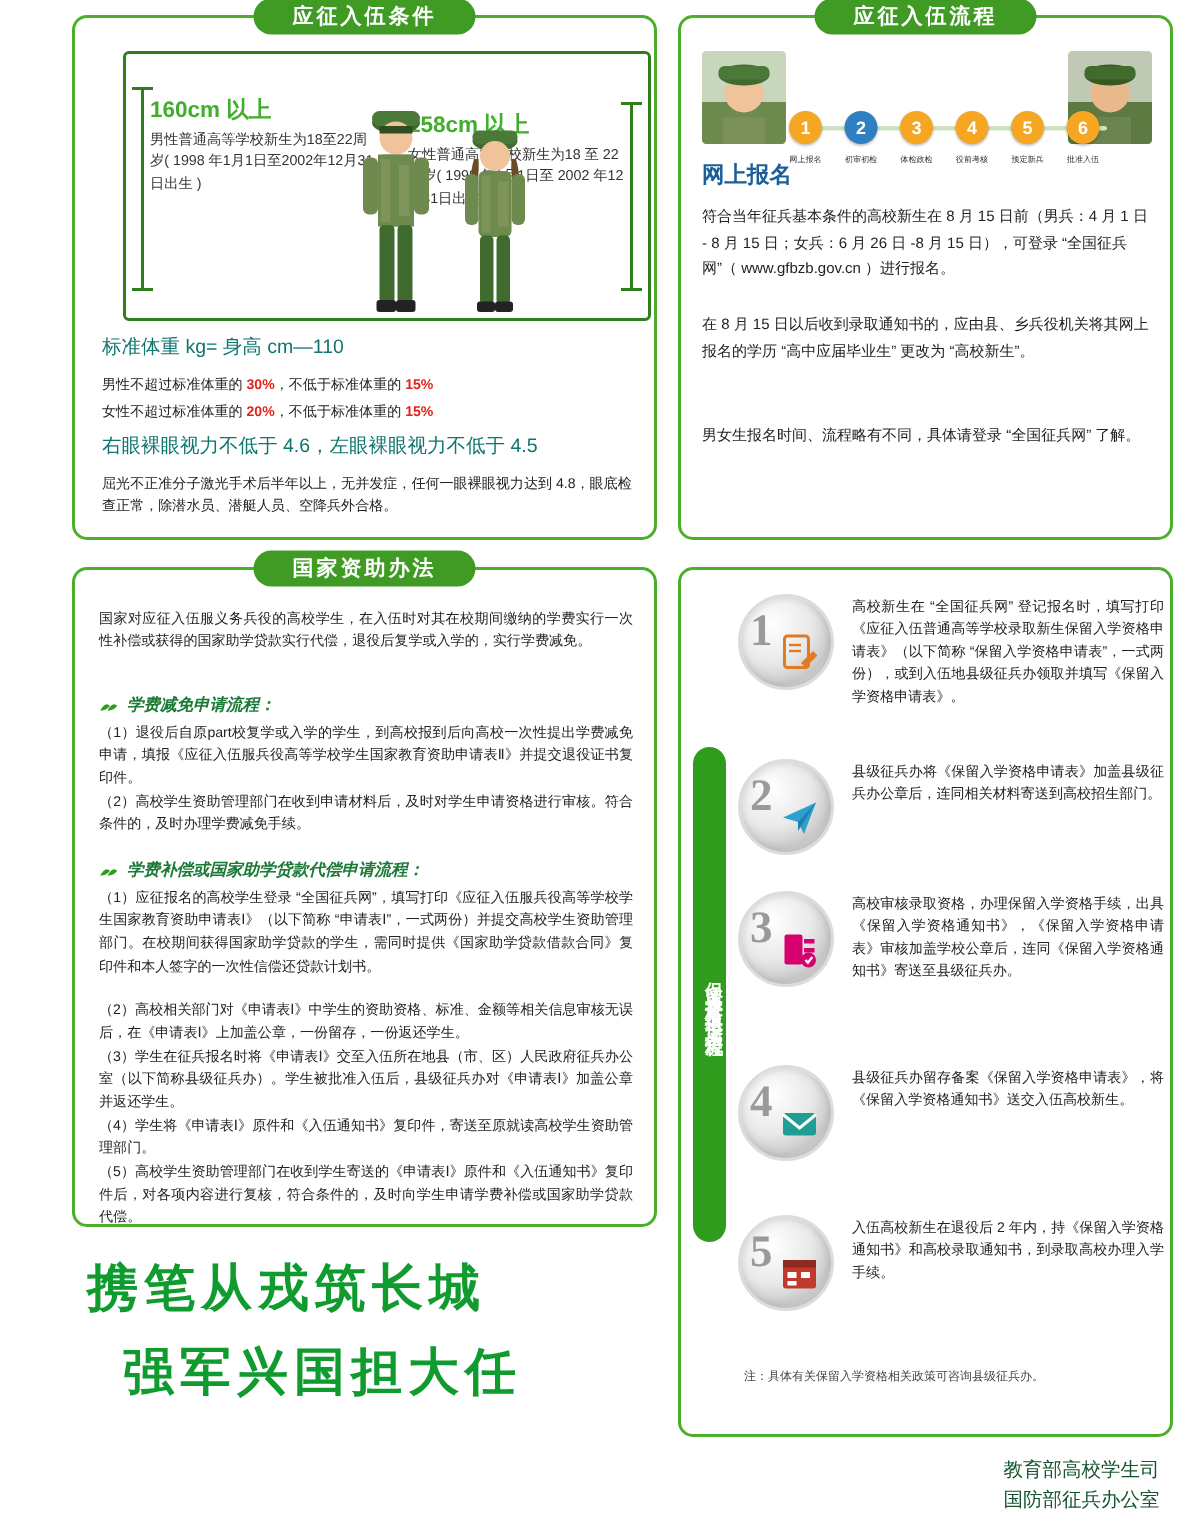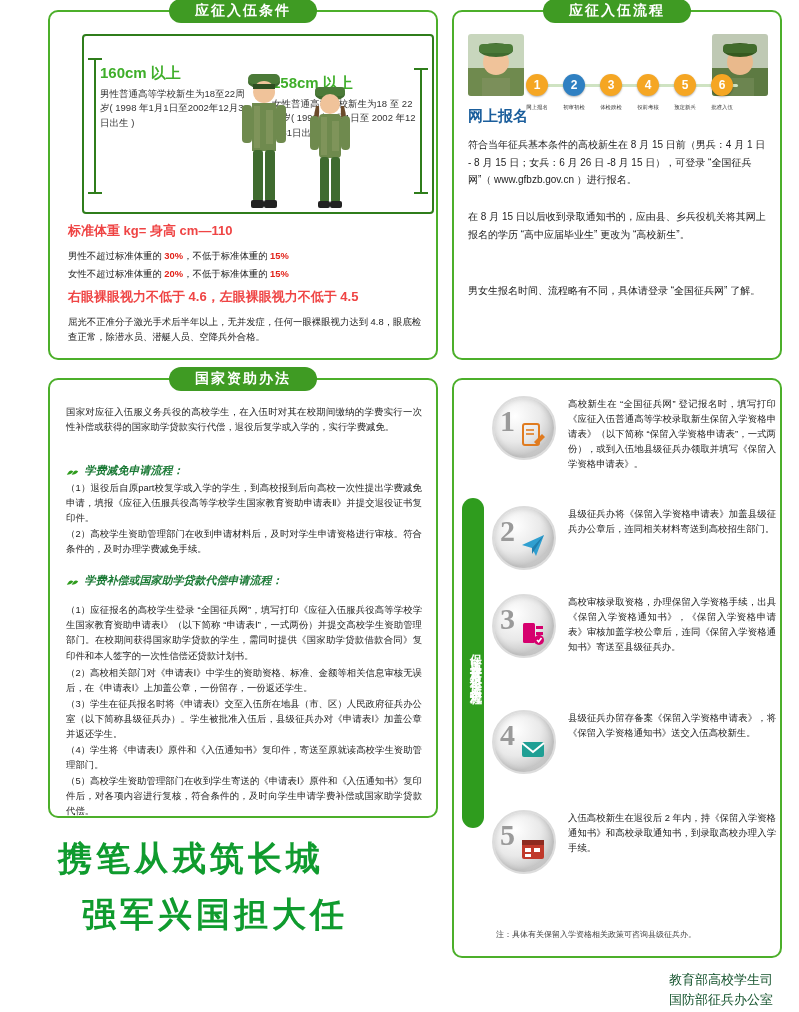--- a/index.html
+++ b/index.html
@@ -54,21 +54,21 @@
   .measure-line {
     position: absolute; background: #2f7d1b;
   }
 
   
   .soldier { position: absolute; }
   .s-male { left: 150px; top: 26px; width: 60px; height: 148px; }
   .s-female { left: 218px; top: 40px; width: 56px; height: 134px; }
 
   .cond-text { position: absolute; left: 18px; width: 356px; font-size: 10px; line-height: 1.65; }
-  .green-bold { color: #ef4444; font-weight: bold; font-size: 13px; }
+  .green-bold { color: #0f766e; font-weight: normal; font-size: 13px; }
   .red { color: #e2231a; font-weight: bold; }
   .note-small { font-size: 8px; color: #555; line-height: 1.5; margin-top: 48px; }
 
   
   #panel-process { left: 452px; top: 10px; width: 330px; height: 350px; }
   .proc-photos { position: absolute; top: 22px; left: 14px; width: 300px; height: 66px; }
   .photo { position: absolute; width: 56px; height: 62px; border-radius: 3px; overflow: hidden; }
   .photo.left { left: 0; top: 0; }
   .photo.right { right: 0; top: 0; }
   .steps-bar {
@@ -121,21 +121,21 @@
     border: 2px solid #dcdcdc;
     box-shadow: inset 0 0 6px rgba(0,0,0,.15);
   }
   .r-num {
     position: absolute; left: 6px; top: 6px;
     font-size: 30px; font-weight: bold; color: #9a9a9a;
     font-family: "Liberation Serif", serif;
   }
   .r-icon { position: absolute; right: 8px; bottom: 10px; width: 26px; height: 26px; }
   .r-text { margin-left: 76px; font-size: 9.4px; line-height: 1.6; color: #222; text-align: justify; }
-  .r-note { position: absolute; left: 42px; bottom: 16px; font-size: 8px; color: #444; }
+  .r-note { position: absolute; left: 42px; bottom: 33px; font-size: 8px; color: #444; }
 
   
   .footer { position: absolute; right: 26px; font-size: 13px; font-weight: normal; color: #14532d; line-height:1.5; text-align:left;}
   .footer.l1 { top: 970px; }
   .footer.l2 { top: 990px; }
 
 </style>
 </head>
 <body>
 
@@ -289,21 +289,21 @@
     <div class="fund-text" style="top: 100px;">（1）退役后自原part校复学或入学的学生，到高校报到后向高校一次性提出学费减免申请，填报《应征入伍服兵役高等学校学生国家教育资助申请表Ⅱ》并提交退役证书复印件。</div>
     <div class="fund-text" style="top: 146px;">（2）高校学生资助管理部门在收到申请材料后，及时对学生申请资格进行审核。符合条件的，及时办理学费减免手续。</div>
 
     <div class="fund-text" style="top: 192px;">
       <svg class="leaf" viewBox="0 0 16 10">
         <path d="M1 9 Q5 1 9 5 Q6 9 1 9 Z" fill="#2f9c1e"></path>
         <path d="M7 9 Q11 1 15 5 Q12 9 7 9 Z" fill="#2f9c1e"></path>
       </svg>
       <span class="fund-sub">学费补偿或国家助学贷款代偿申请流程：</span>
     </div>
-    <div class="fund-text" style="top: 210px; margin-top: 12px;">（1）应征报名的高校学生登录 “全国征兵网”，填写打印《应征入伍服兵役高等学校学生国家教育资助申请表Ⅰ》（以下简称 “申请表Ⅰ”，一式两份）并提交高校学生资助管理部门。在校期间获得国家助学贷款的学生，需同时提供《国家助学贷款借款合同》复印件和本人签字的一次性信偿还贷款计划书。</div>
+    <div class="fund-text" style="top: 210px;">（1）应征报名的高校学生登录 “全国征兵网”，填写打印《应征入伍服兵役高等学校学生国家教育资助申请表Ⅰ》（以下简称 “申请表Ⅰ”，一式两份）并提交高校学生资助管理部门。在校期间获得国家助学贷款的学生，需同时提供《国家助学贷款借款合同》复印件和本人签字的一次性信偿还贷款计划书。</div>
     <div class="fund-text" style="top: 285px;">（2）高校相关部门对《申请表Ⅰ》中学生的资助资格、标准、金额等相关信息审核无误后，在《申请表Ⅰ》上加盖公章，一份留存，一份返还学生。</div>
     <div class="fund-text" style="top: 316px;">（3）学生在征兵报名时将《申请表Ⅰ》交至入伍所在地县（市、区）人民政府征兵办公室（以下简称县级征兵办）。学生被批准入伍后，县级征兵办对《申请表Ⅰ》加盖公章并返还学生。</div>
     <div class="fund-text" style="top: 362px;">（4）学生将《申请表Ⅰ》原件和《入伍通知书》复印件，寄送至原就读高校学生资助管理部门。</div>
     <div class="fund-text" style="top: 393px;">（5）高校学生资助管理部门在收到学生寄送的《申请表Ⅰ》原件和《入伍通知书》复印件后，对各项内容进行复核，符合条件的，及时向学生申请学费补偿或国家助学贷款代偿。</div>
   </div>
 
   <div class="slogan slogan1">携笔从戎筑长城</div>
   <div class="slogan slogan2">强军兴国担大任</div>
 
   <div class="panel" id="panel-retain">

